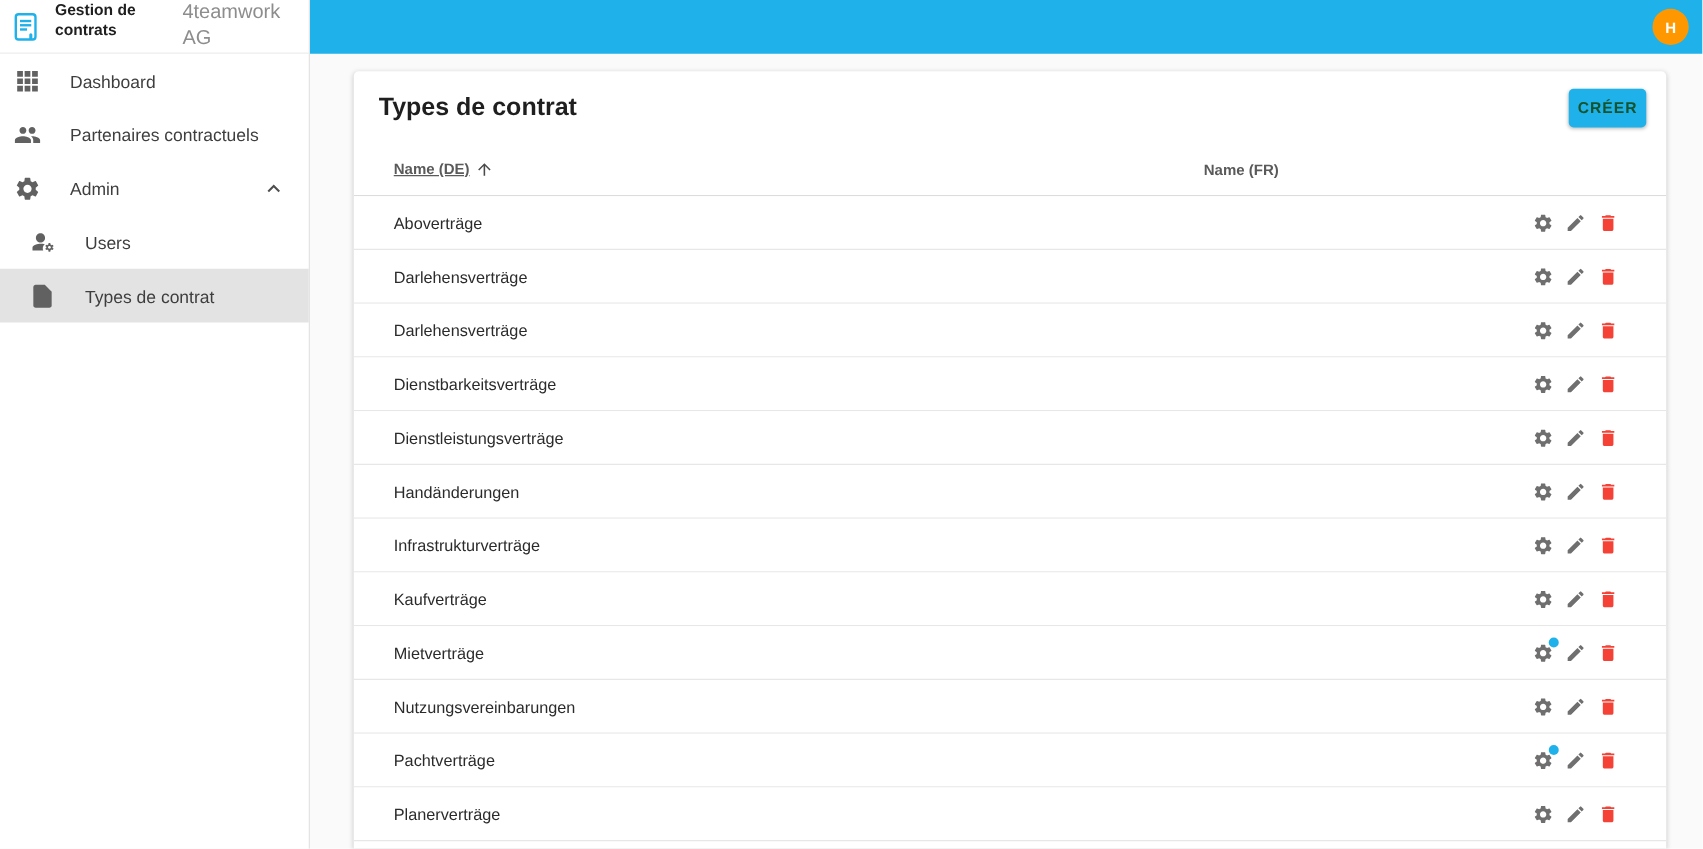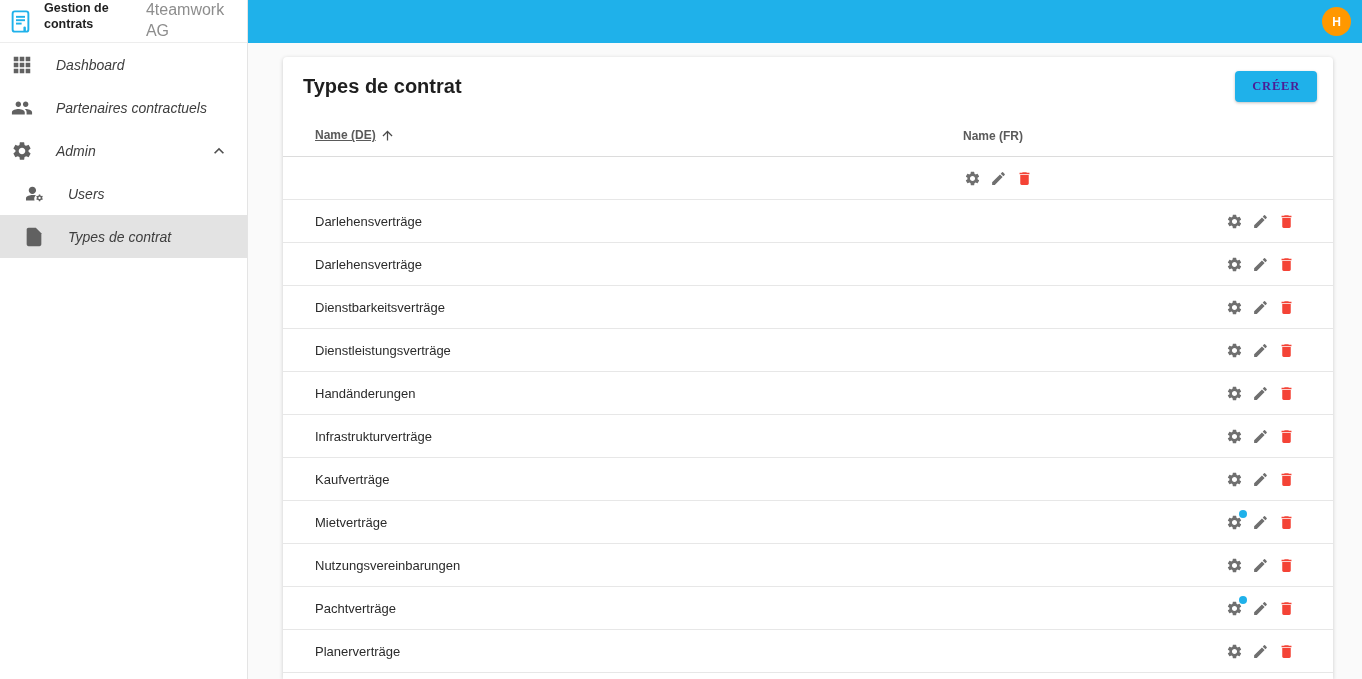--- a/index.html
+++ b/index.html
@@ -31,21 +31,21 @@
   .logo{width:27px;height:27px;color:var(--accent);margin-right:10px;flex-shrink:0;}
   .logo svg{width:100%;height:100%;display:block;}
   .app-titles{display:flex;flex-direction:row;line-height:1.3;}
   .app-title{font-size:12.5px;font-weight:bold;color:#1f1f1f;}
   .app-subtitle{font-size:16px;color:#8d8d8d;}
 
   .nav{padding:0;}
   .nav-item{
     height:43px;display:flex;align-items:center;
     padding:0 18px 0 10px;cursor:pointer;
-    font-size:14px;color:#3e3e3e;user-select:none;font-style:italic;
+    font-size:14px;color:#3e3e3e;user-select:none;
   }
   .nav-item.selected{background:#e3e3e3;}
   .nav-item.sub{padding-left:22px;}
   .nav-icon{width:24px;height:22px;margin-right:22px;color:#616161;flex-shrink:0;display:flex;align-items:center;justify-content:center;}
   .nav-icon svg{width:22px;height:22px;display:block;}
   .nav-label{white-space:nowrap;}
   .nav-chevron{margin-left:auto;width:20px;height:20px;color:#505050;}
   .nav-chevron svg{width:20px;height:20px;display:block;}
 
   
@@ -65,22 +65,22 @@
     background:#fff;height:100%;border-radius:4px 4px 0 0;
     box-shadow:0 1px 4px rgba(0,0,0,.18);
     display:flex;flex-direction:column;overflow:hidden;
   }
   .card-header{
     height:58px;flex-shrink:0;display:flex;align-items:center;
     justify-content:space-between;padding:0 16px 0 20px;
   }
   .page-title{font-size:20px;color:#1f1f1f;}
   .create-btn{
-    background:var(--accent);color:#4c1d95;border:none;border-radius:4px;
-    height:31px;padding:0 17px;font-family:Liberation Serif, serif;
+    background:var(--accent);color:#14532d;border:none;border-radius:4px;
+    height:31px;padding:0 7px;font-family:Liberation Sans, sans-serif;
     font-size:12.5px;font-weight:bold;letter-spacing:.8px;cursor:pointer;
     box-shadow:0 1px 3px rgba(0,0,0,.25);
   }
 
   .thead,.trow{
     display:grid;grid-template-columns:648px 1fr auto;
     align-items:center;padding:0 37px 0 32px;
   }
   .thead{
     height:42px;flex-shrink:0;border-bottom:1px solid #dcdcdc;
@@ -204,20 +204,21 @@
                   <path fill="currentColor" d="M4 12l1.41 1.41L11 7.83V20h2V7.83l5.59 5.58L20 12l-8-8-8 8z"></path>
                 </svg>
             </span>
           </div>
           <div>Name (FR)</div>
           <div></div>
         </div>
 
         <div>
   <div class="trow">
+    <div class="cell-de">Aboverträge</div>
     <div class="cell-fr"></div>
     <div class="cell-actions">
       <button class="icon-btn">
         <span class="act-icon">
                     <svg viewBox="0 0 24 24">
                       <path fill="currentColor" d="M19.14 12.94c.04-.3.06-.61.06-.94 0-.32-.02-.64-.07-.94l2.03-1.58a.49.49 0 0 0 .12-.61l-1.92-3.32a.488.488 0 0 0-.59-.22l-2.39.96c-.5-.38-1.03-.7-1.62-.94l-.36-2.54a.484.484 0 0 0-.48-.41h-3.84c-.24 0-.43.17-.47.41l-.36 2.54c-.59.24-1.13.57-1.62.94l-2.39-.96c-.22-.08-.47 0-.59.22L2.74 8.87c-.12.21-.08.47.12.61l2.03 1.58c-.05.3-.09.63-.09.94s.02.64.07.94l-2.03 1.58a.49.49 0 0 0-.12.61l1.92 3.32c.12.22.37.29.59.22l2.39-.96c.5.38 1.03.7 1.62.94l.36 2.54c.05.24.24.41.48.41h3.84c.24 0 .44-.17.47-.41l.36-2.54c.59-.24 1.13-.56 1.62-.94l2.39.96c.22.08.47 0 .59-.22l1.92-3.32c.12-.22.07-.47-.12-.61l-2.01-1.58zM12 15.6c-1.98 0-3.6-1.62-3.6-3.6s1.62-3.6 3.6-3.6 3.6 1.62 3.6 3.6-1.62 3.6-3.6 3.6z"></path>
                     </svg>
                   </span>
 
       </button>

